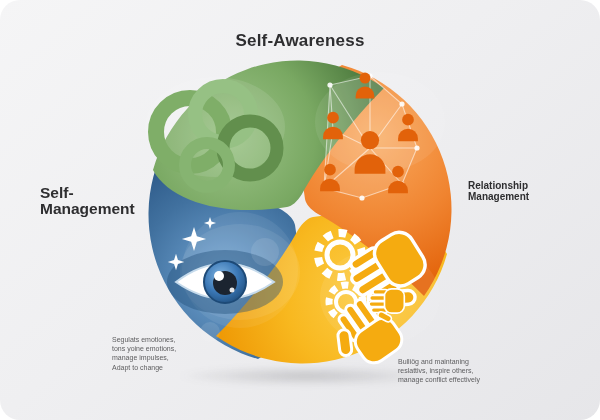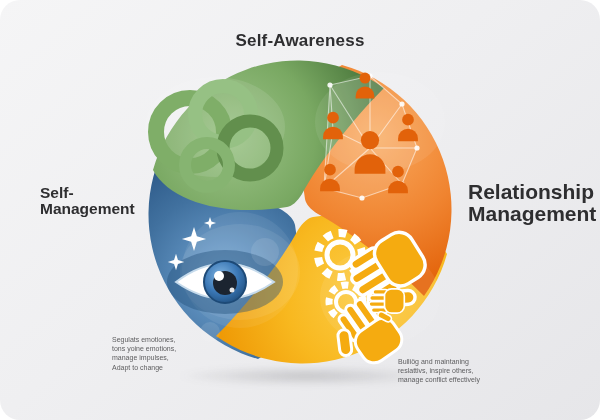--- a/index.html
+++ b/index.html
@@ -4,21 +4,21 @@
 <style>
   html,body{margin:0;padding:0;}
   body{width:600px;height:420px;overflow:hidden;
        font-family:"Liberation Sans", sans-serif;}
   .stage{position:relative;width:600px;height:420px;
          background:linear-gradient(140deg,#f5f5f6 0%,#efeff1 45%,#e6e6e9 100%);border-radius:20px;}
   .title-top{position:absolute;top:31px;left:0;width:600px;text-align:center;
              font-size:17px;font-weight:700;color:#2e2e30;letter-spacing:.2px;}
   .label-left{position:absolute;left:34px;top:185px;font-size:15.5px;font-weight:700;
               color:#2e2e30;line-height:1.05;margin-left:6px;}
-  .label-right{position:absolute;left:468px;top:181px;font-size:21px;font-weight:700;
+  .label-right{position:absolute;left:468px;top:181px;font-size:10px;font-weight:700;
                color:#2e2e30;line-height:1.05;}
   .social-title{position:absolute;left:397px;top:339px;font-size:15.5px;font-weight:700;
                 color:#f1a31f;}
   .social-desc{position:absolute;left:398px;top:357px;font-size:7px;color:#5d5d5f;
                line-height:1.32;}
   .left-notes{position:absolute;left:112px;top:335px;font-size:7px;color:#5d5d5f;
               line-height:1.32;}
   .pinwheel{position:absolute;left:90px;top:2px;width:420px;height:420px;}
   .shadow{position:absolute;left:175px;top:366px;width:262px;height:20px;
           background:radial-gradient(ellipse at center,rgba(60,60,65,.22) 0%,rgba(60,60,65,0) 70%);

